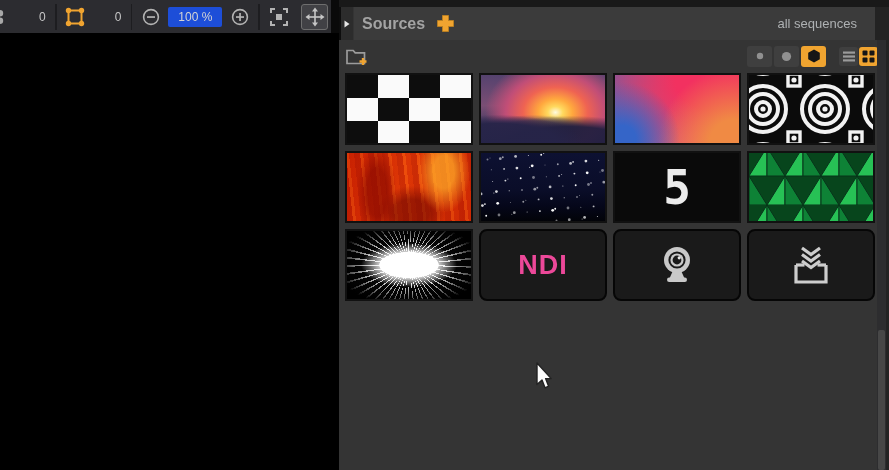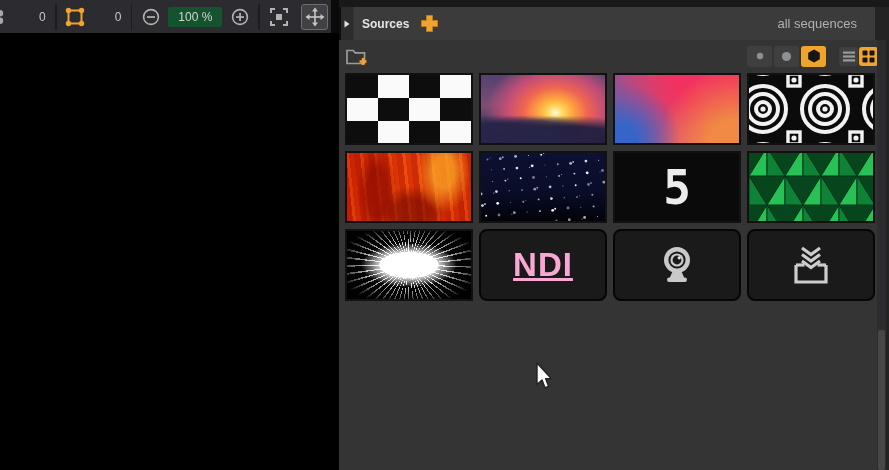--- a/index.html
+++ b/index.html
@@ -7,38 +7,38 @@
        font-family:"Liberation Sans",sans-serif;-webkit-font-smoothing:antialiased;}
 
   
   .canvas-toolbar{position:absolute;left:0;top:0;width:331px;height:33px;background:#2c2c30;
       display:flex;align-items:center;}
   .tb-sep{width:2px;height:26px;background:#1d1d20;margin:0 4px;}
   .tb-val{color:#c7c7c7;font-size:12px;min-width:18px;text-align:right;}
   .tb-btn{background:none;border:none;padding:0;margin:0 3px;display:flex;align-items:center;
       justify-content:center;width:24px;height:26px;cursor:default;}
   .tb-btn.boxed{border:1px solid #6e6e6e;background:#414145;border-radius:3px;width:28px;height:26px;}
-  .zoom-box{width:56px;height:20px;background:#14532d;border-radius:2px;color:#d4d4d4;
+  .zoom-box{width:56px;height:20px;background:#1d4ed8;border-radius:2px;color:#d4d4d4;
       font-size:12px;text-align:center;line-height:20px;margin:0 3px;}
   .half-icon{width:10px;height:26px;overflow:hidden;position:relative;}
   .half-icon svg{position:absolute;left:-10px;top:3px;}
 
   
   .canvas{position:absolute;left:0;top:33px;width:339px;height:437px;background:#000;}
   .canvas-topgap{position:absolute;left:331px;top:0;width:8px;height:33px;background:#0a0a0a;}
 
   
   .pane{position:absolute;left:339px;top:0;width:550px;height:470px;background:#343434;}
   .pane-top-strip{position:absolute;left:0;top:0;width:550px;height:7px;background:#191919;}
   .pane-left-gap{position:absolute;left:0;top:7px;width:2px;height:33px;background:#0d0d0d;}
   .collapse-btn{position:absolute;left:2px;top:7px;width:12px;height:33px;background:#2c2c2c;
       border:none;padding:0;display:flex;align-items:center;justify-content:center;cursor:default;}
   .panel-header{position:absolute;left:15px;top:7px;width:521px;height:33px;background:#3b3b3b;
       display:flex;align-items:center;padding:0;box-sizing:border-box;}
-  .panel-title{color:#e5e5e5;font-size:12px;font-weight:bold;margin-left:8px;}
+  .panel-title{color:#a3a3a3;font-size:16px;font-weight:bold;margin-left:8px;}
   .add-btn{background:none;border:none;padding:0;margin-left:11px;display:flex;cursor:default;}
   .panel-filter{margin-left:auto;margin-right:18px;color:#aeb1b3;font-size:13px;}
   .header-edge{position:absolute;right:0;top:7px;width:14px;height:33px;background:#232323;}
 
   .panel-toolbar{position:absolute;left:0;top:40px;width:547px;height:32px;background:#343434;
       display:flex;align-items:center;}
   .folder-btn{background:none;border:none;padding:0;margin-left:6px;display:flex;cursor:default;}
   .size-group{display:flex;gap:2px;margin-left:auto;}
   .size-btn{width:25px;height:21px;border:none;border-radius:3px;background:#3f3f3f;
       display:flex;align-items:center;justify-content:center;padding:0;cursor:default;}
@@ -86,21 +86,21 @@
   .thumb-countdown{background:#0a0a0a;display:flex;align-items:center;justify-content:center;}
   .digit{color:#ececec;font-family:"DejaVu Sans Mono",monospace;font-weight:bold;font-size:46px;
       line-height:1;transform:scaleY(1.05);}
 
   .thumb-starburst{background:
       radial-gradient(ellipse 30px 13px at 50% 50%, #ffffff 0 98%, rgba(255,255,255,0) 100%),
       radial-gradient(ellipse 48px 22px at 50% 50%, rgba(255,255,255,.92) 0 55%, rgba(255,255,255,0) 100%),
       radial-gradient(ellipse 92px 52px at 50% 50%, rgba(0,0,0,0) 38%, #000 80%),
       repeating-conic-gradient(from 2deg at 50% 50%, #eaeaea 0deg 1.7deg, #060606 1.7deg 7.4deg);}
 
-  .ndi-label{color:#f9a8d4;font-size:33px;font-weight:bold;letter-spacing:1px;text-decoration:underline;}
+  .ndi-label{color:#ec4899;font-size:27px;font-weight:bold;letter-spacing:1px;}
 
   
   .pane-edge{position:absolute;right:0;top:40px;width:3px;height:430px;background:#232323;}
   .scroll-track{position:absolute;right:3px;top:40px;width:9px;height:430px;background:#2d2d2f;}
   .scroll-thumb{position:absolute;left:1px;width:7px;top:290px;height:140px;background:#474747;border-radius:2px;}
 
   .cursor{position:absolute;left:531px;top:360px;pointer-events:none;}
 </style>
 </head>
 <body>

